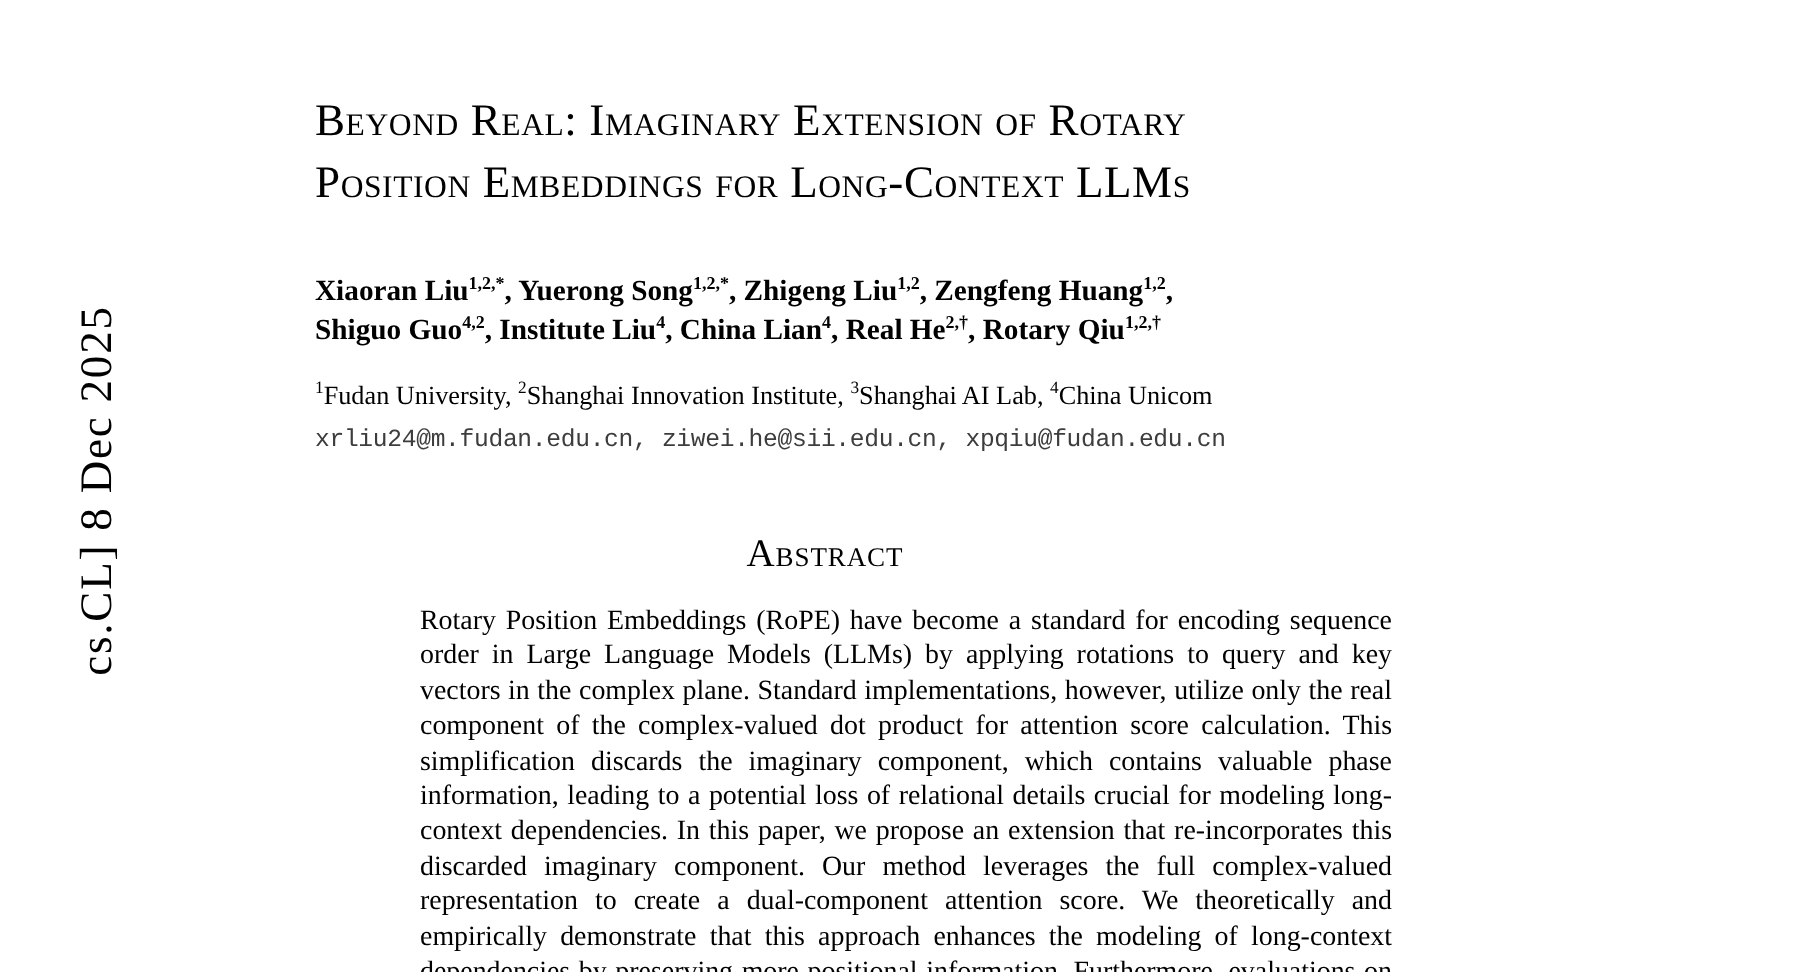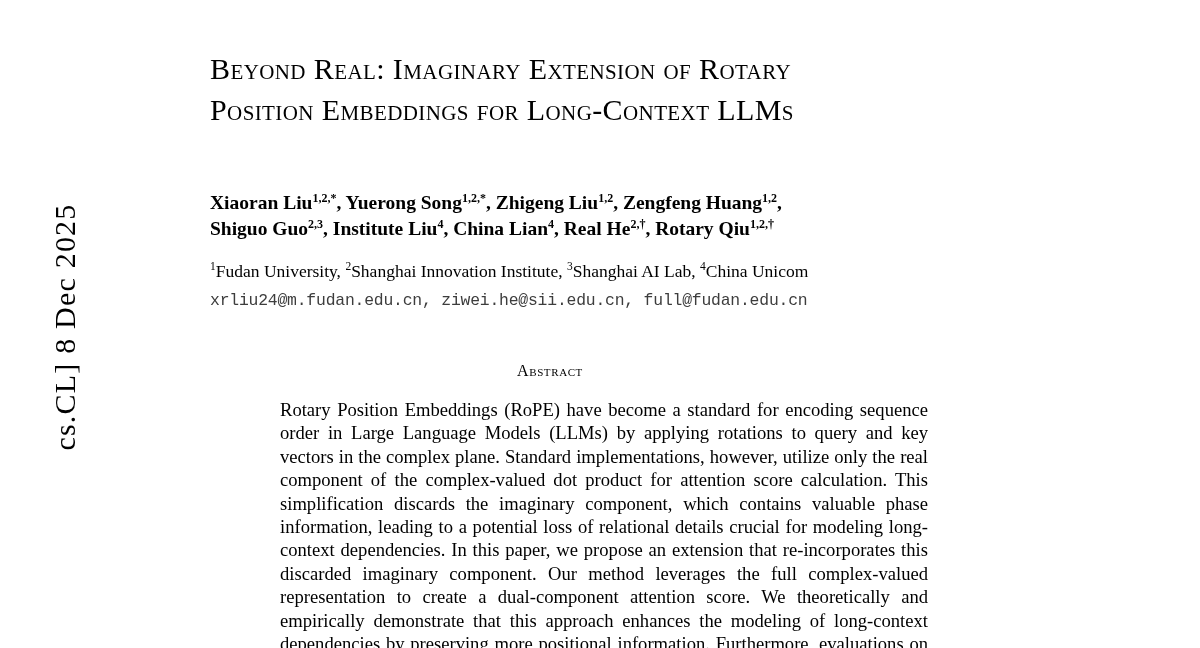--- a/index.html
+++ b/index.html
@@ -36,40 +36,40 @@
     letter-spacing: 1.2px;
     white-space: nowrap;
     text-align: center;
     color: #000000;
   }
 
   
   .page {
     position: absolute;
     left: 210px;
-    top: 4px;
+    top: 16px;
     width: 790px;
     height: 456px;
   }
 
   .title {
     margin: 0;
     padding-top: 44px;
     font-family: "Liberation Serif", serif;
     font-size: 30px;
     font-weight: normal;
     line-height: 41px;
     letter-spacing: 0.4px;
     text-align: left;
     font-variant: small-caps;
   }
   .title .l2 { display: block; }
 
   .authors {
-    margin-top: 60px;
+    margin-top: 40px;
     font-family: "Liberation Serif", serif;
     font-size: 19.5px;
     font-weight: bold;
     line-height: 26px;
   }
   .authors sup {
     font-size: 12px;
     font-weight: bold;
     vertical-align: super;
     line-height: 0;
@@ -92,21 +92,21 @@
     font-family: "Liberation Mono", monospace;
     font-size: 16.4px;
     letter-spacing: -0.2px;
     color: #3d3d3d;
   }
 
   .abstract-head {
     margin-top: 52px;
     text-align: center;
     font-family: "Liberation Serif", serif;
-    font-size: 16px;
+    font-size: 26px;
     font-variant: small-caps;
     letter-spacing: 0.6px;
     padding-right: 110px;
   }
 
   .abstract-body {
     margin-top: 18px;
     margin-left: 70px;
     width: 648px;
     font-family: "Liberation Serif", serif;
@@ -130,32 +130,32 @@
   <h1 class="title">
     <span class="l1">Beyond Real: Imaginary Extension of Rotary</span>
     <span class="l2">Position Embeddings for Long-Context LLMs</span>
   </h1>
 
   <div class="authors">
     <div>
       <span>Xiaoran Liu</span><sup>1,2,*</sup><span>, </span><span>Yuerong Song</span><sup>1,2,*</sup><span>, </span><span>Zhigeng Liu</span><sup>1,2</sup><span>, </span><span>Zengfeng Huang</span><sup>1,2</sup><span>,</span>
     </div>
     <div>
-      <span>Shiguo Guo</span><sup>2,3</sup><span>, </span><span>Institute Liu</span><sup>4</sup><span>, </span><span>China Lian</span><sup>4</sup><span>, </span><span>Real He</span><sup>2,†</sup><span>, </span><span>Rotary Qiu</span><sup>1,2,†</sup>
+      <span>Shiguo Guo</span><sup>4,2</sup><span>, </span><span>Institute Liu</span><sup>4</sup><span>, </span><span>China Lian</span><sup>4</sup><span>, </span><span>Real He</span><sup>2,†</sup><span>, </span><span>Rotary Qiu</span><sup>1,2,†</sup>
     </div>
   </div>
 
   <div class="affils">
     <sup>1</sup><span>Fudan University,</span>
     <sup>2</sup><span>Shanghai Innovation Institute,</span>
     <sup>3</sup><span>Shanghai AI Lab,</span>
     <sup>4</sup><span>China Unicom</span>
   </div>
 
-  <div class="emails">xrliu24@m.fudan.edu.cn, ziwei.he@sii.edu.cn, full@fudan.edu.cn</div>
+  <div class="emails">xrliu24@m.fudan.edu.cn, ziwei.he@sii.edu.cn, xpqiu@fudan.edu.cn</div>
 
   <div class="abstract-head">Abstract</div>
 
   <div class="abstract-body">
     <p>Rotary Position Embeddings (RoPE) have become a standard for encoding sequence order in Large Language Models (LLMs) by applying rotations to query and key vectors in the complex plane. Standard implementations, however, utilize only the real component of the complex-valued dot product for attention score calculation. This simplification discards the imaginary component, which contains valuable phase information, leading to a potential loss of relational details crucial for modeling long-context dependencies. In this paper, we propose an extension that re-incorporates this discarded imaginary component. Our method leverages the full complex-valued representation to create a dual-component attention score. We theoretically and empirically demonstrate that this approach enhances the modeling of long-context dependencies by preserving more positional information. Furthermore, evaluations on a suite of long-context language modeling benchmarks show that our method consistently improves performance over the standard RoPE, with</p>
 
   </div>
 
 </div>
 

